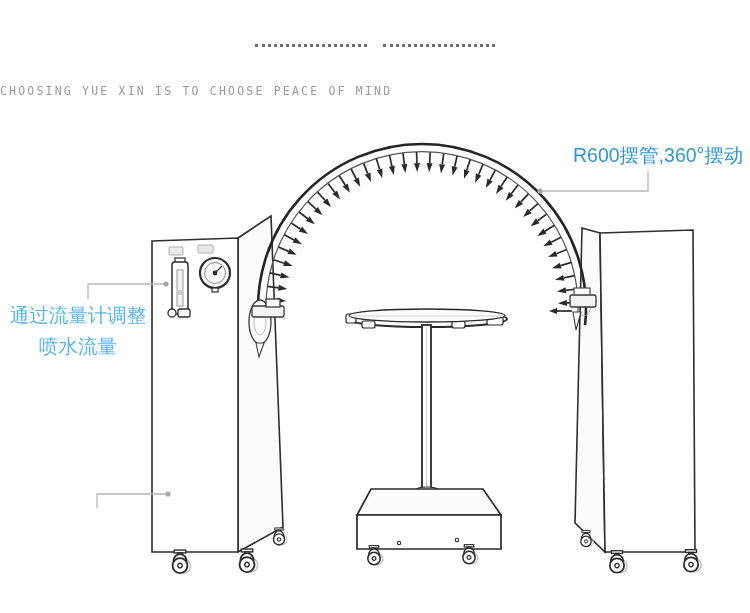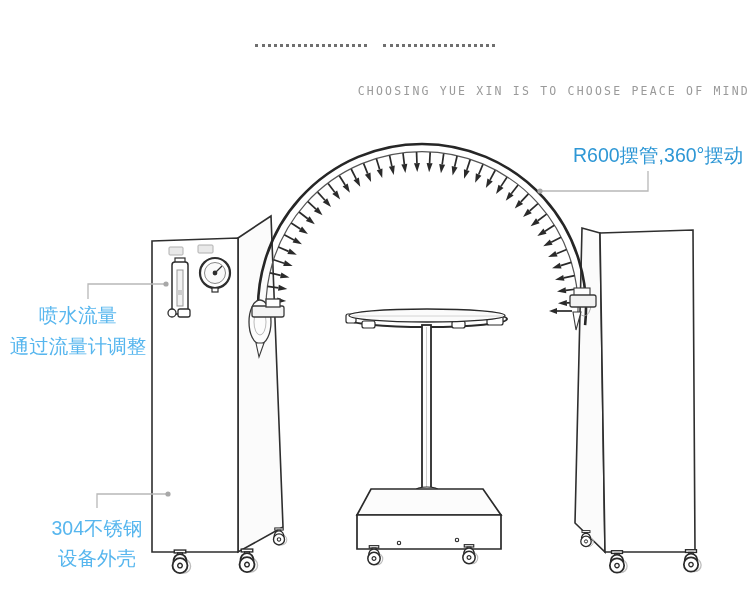--- a/index.html
+++ b/index.html
@@ -8,21 +8,21 @@
     --light-blue:#57b6ee;
     --line-gray:#b8b8b8;
     --ink:#2b2b2b;
   }
   html,body{margin:0;padding:0;background:#ffffff;font-family:"Liberation Sans",sans-serif;}
   .page{position:relative;width:750px;height:613px;background:#fff;overflow:hidden;}
   svg.art{position:absolute;left:0;top:0;}
   .title-row{position:absolute;top:42px;left:0;right:0;display:flex;align-items:center;justify-content:center;gap:16px;}
   .dash{width:112px;height:0;border-top:3px dotted #6f6f6f;margin-top:2px;}
   .title{font-size:30px;font-weight:700;color:var(--title-blue);white-space:nowrap;}
-  .subtitle{position:absolute;top:84px;left:0;right:0;text-align:right;
+  .subtitle{position:absolute;top:84px;left:0;right:0;text-align:left;
     font-family:"DejaVu Sans Mono",monospace;font-size:11.5px;color:#9a9a9a;letter-spacing:2.2px;}
   .callout{position:absolute;}
   .callout-r600{left:573px;top:142px;font-size:19.5px;color:var(--accent-blue);white-space:nowrap;}
   .callout-flow{left:5px;top:300px;width:146px;text-align:center;font-size:19.5px;line-height:31px;color:var(--light-blue);}
   .callout-shell{left:30px;top:513px;width:134px;text-align:center;font-size:19.5px;line-height:30px;color:var(--light-blue);}
 </style>
 </head>
 <body>
 
 <div class="page">
@@ -263,22 +263,18 @@
 
   <div class="title-row">
     <span class="dash"></span>
     <span class="dash"></span>
   </div>
   <div class="subtitle">CHOOSING YUE XIN IS TO CHOOSE PEACE OF MIND</div>
 
   <div class="callout callout-r600">R600摆管,360°摆动</div>
 
   <div class="callout callout-flow">
+    <div>通过流量计调整</div>
     <div>喷水流量</div>
-    <div>通过流量计调整</div>
   </div>
 
-  <div class="callout callout-shell">
-    <div>304不锈钢</div>
-    <div>设备外壳</div>
-  </div>
 
 </div>
 
 </body></html>

